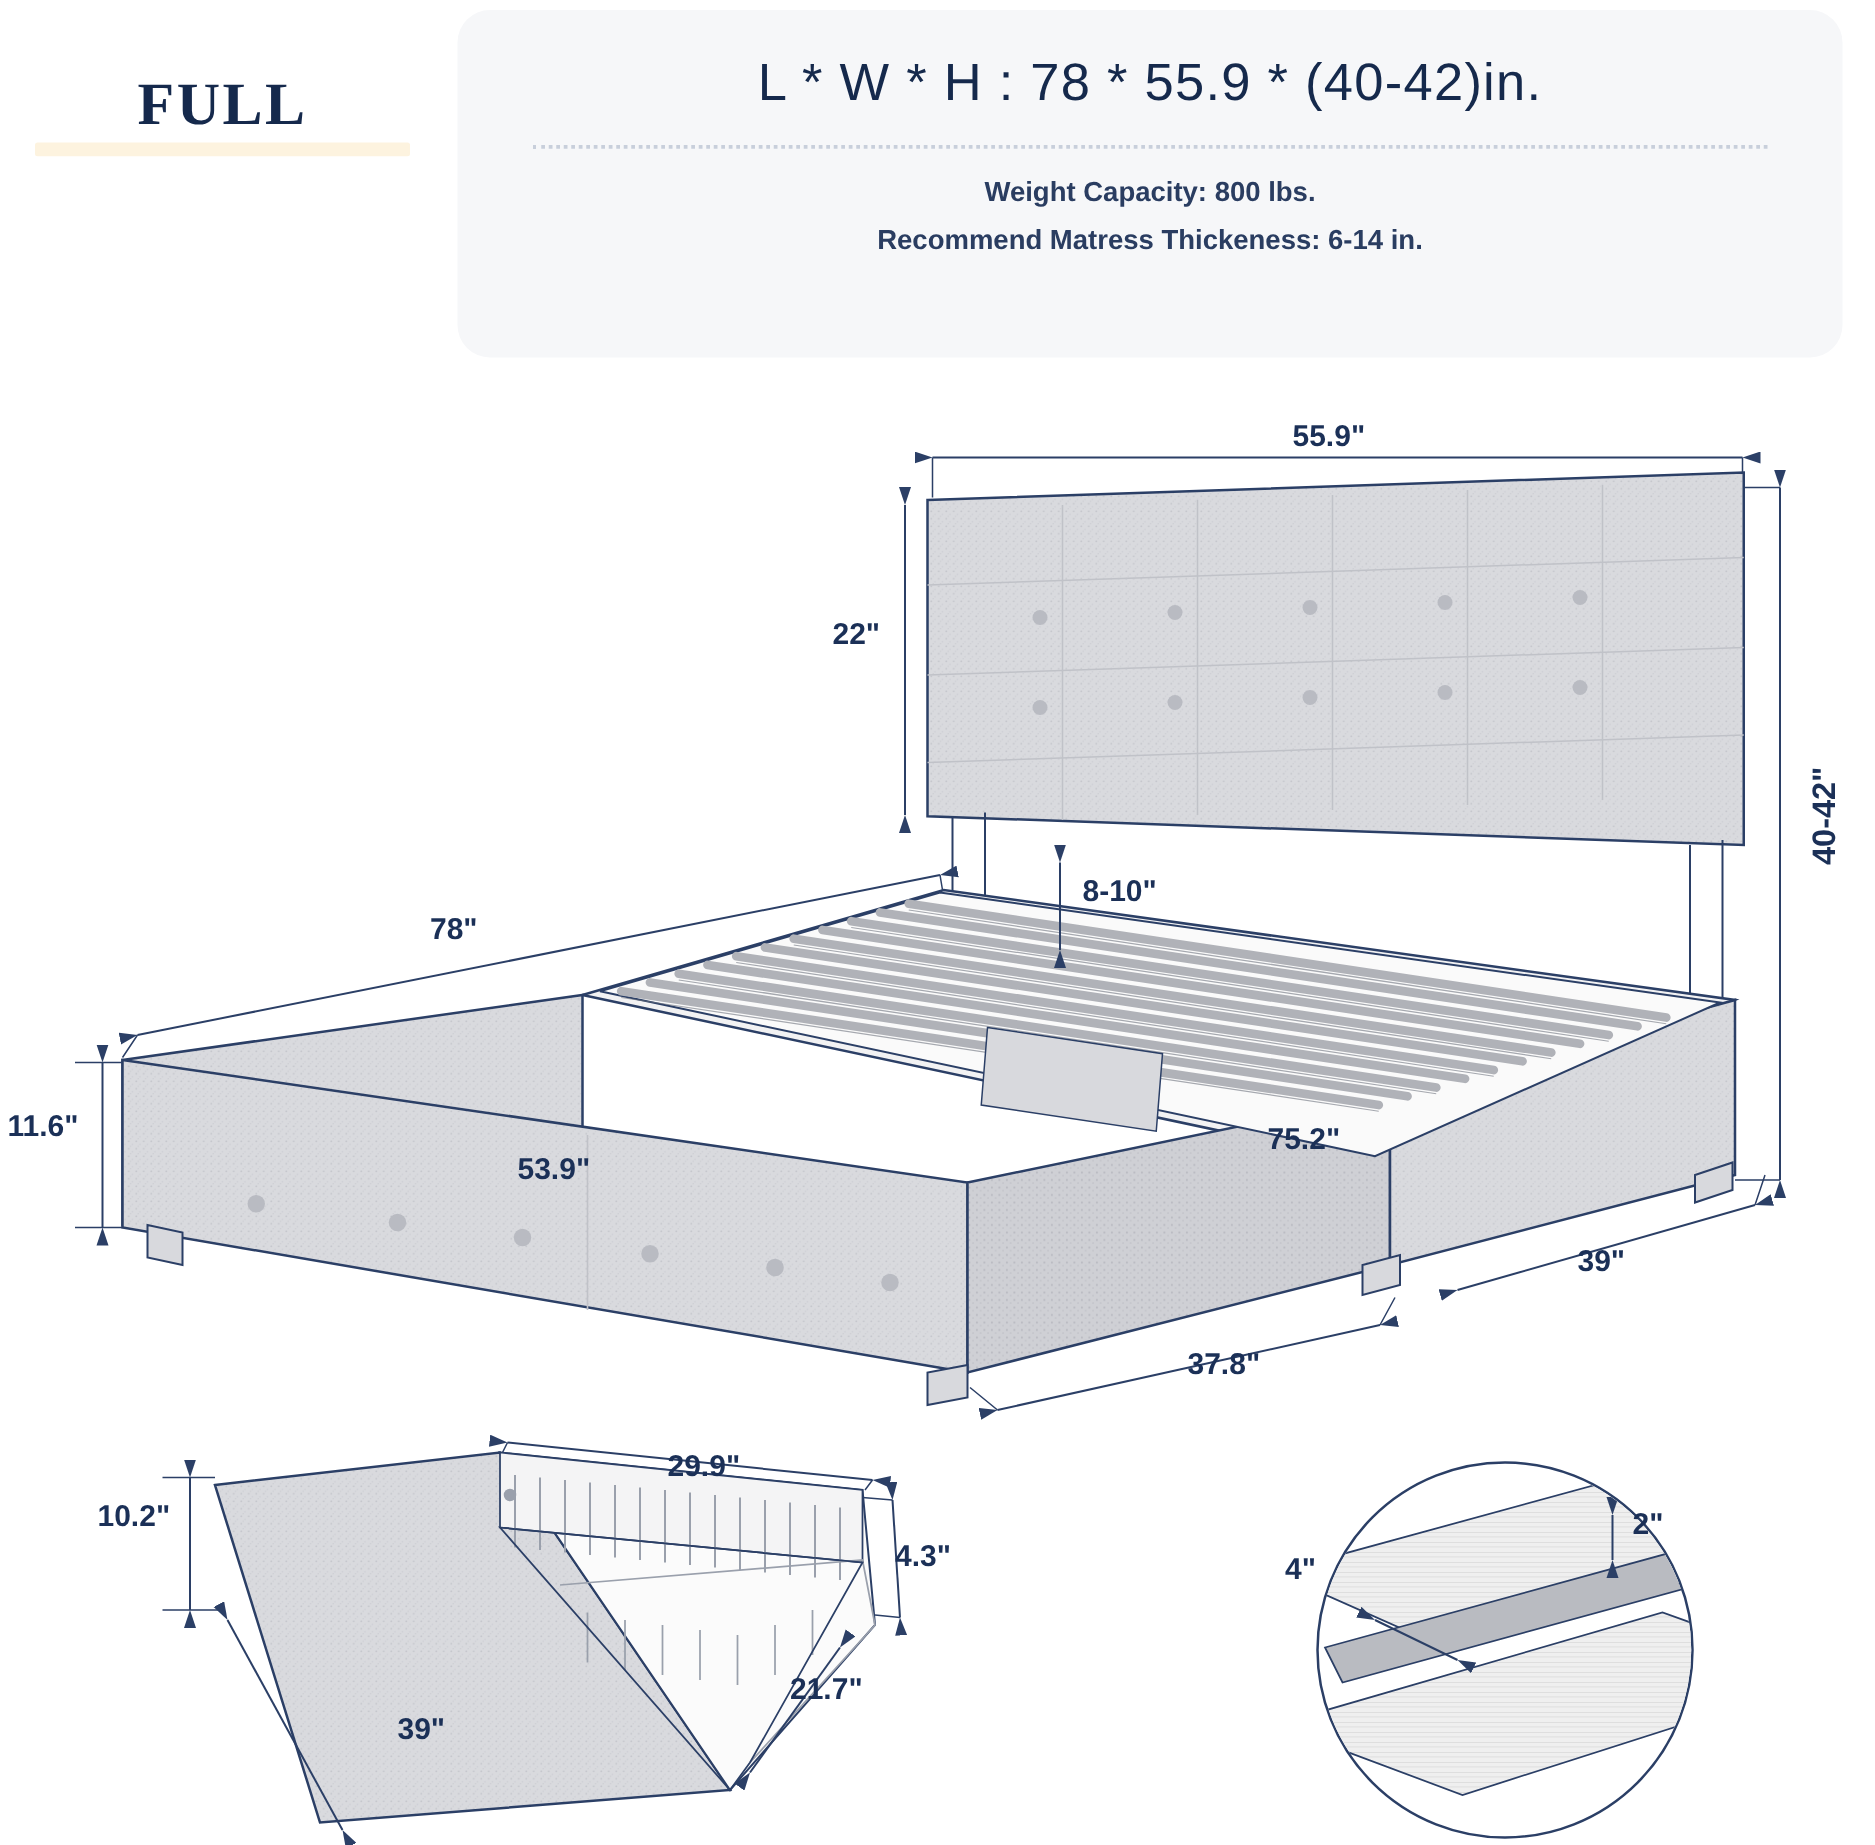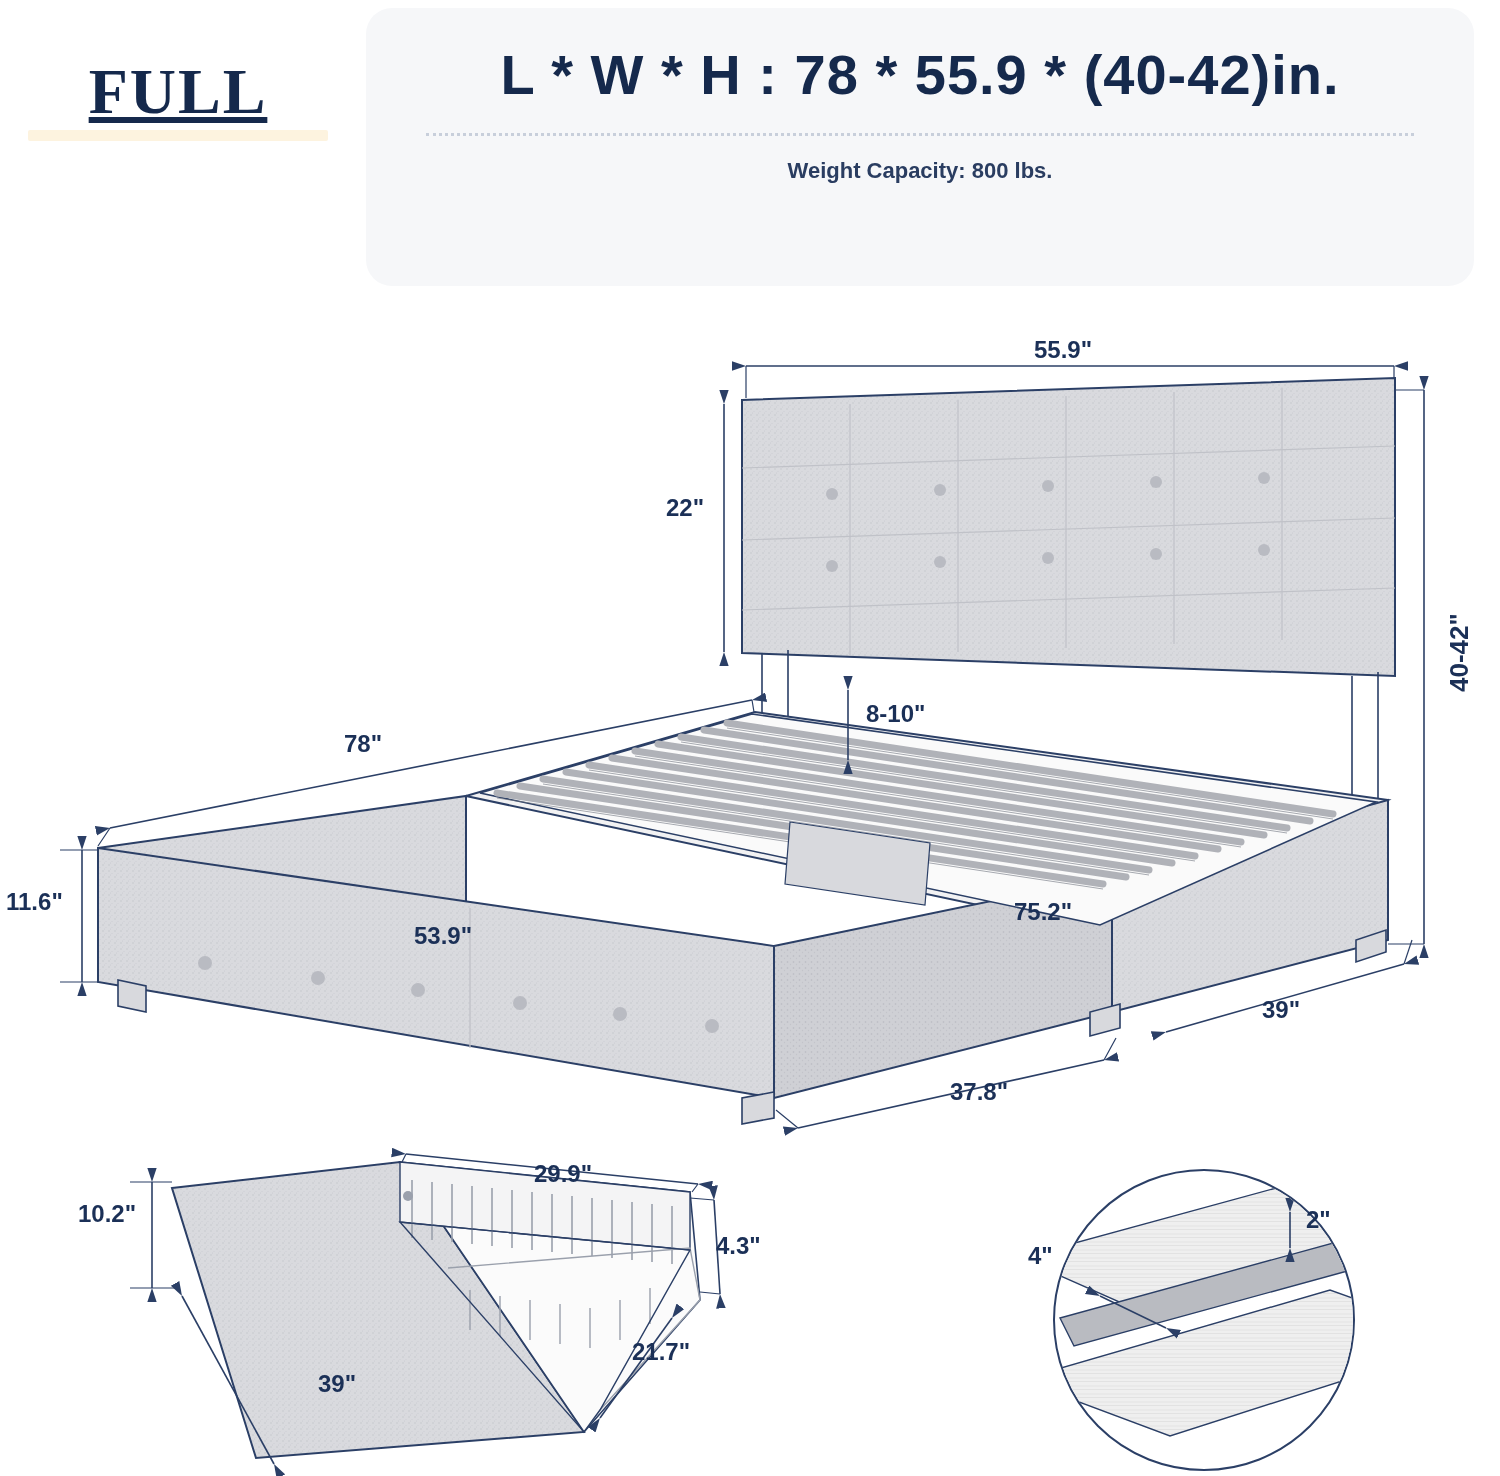--- a/index.html
+++ b/index.html
@@ -18,47 +18,46 @@
   .size-badge {
     position: absolute;
     left: 28px;
     top: 60px;
     width: 300px;
     text-align: center;
   }
   .size-badge .word {
     font-family: "Liberation Serif", serif;
     font-weight: bold;
-    font-size: 64px;
+    font-size: 48px;
     letter-spacing: 2px;
     color: #15294c;
     line-height: 1;
-    text-decoration: underline;
   }
   .size-badge .underline {
     margin-top: 6px;
     height: 11px;
     background: #fdf3df;
     border-radius: 2px;
   }
 
   .spec-card {
     position: absolute;
     left: 366px;
     top: 8px;
     width: 1108px;
     height: 278px;
     background: #f6f7f9;
     border-radius: 26px;
     padding: 34px 40px 0 40px;
     text-align: center;
   }
   .spec-title {
-    font-size: 56px;
-    font-weight: bold;
+    font-size: 42px;
+    font-weight: normal;
     color: #15294c;
     letter-spacing: 1px;
     white-space: nowrap;
   }
   .spec-divider {
     margin: 26px 20px 22px 20px;
     border-top: 3px dotted #c8cfdb;
   }
   .spec-line {
     font-size: 22px;
@@ -93,20 +92,21 @@
 
 <div class="size-badge">
   <div class="word">FULL</div>
   <div class="underline"></div>
 </div>
 
 <div class="spec-card">
   <div class="spec-title">L * W * H : 78 * 55.9 * (40-42)in.</div>
   <div class="spec-divider"></div>
   <div class="spec-line">Weight  Capacity: 800 lbs.</div>
+  <div class="spec-line">Recommend Matress Thickeness: 6-14 in.</div>
 </div>
 
 <svg class="sheet" viewBox="0 0 1500 1476">
   <defs>
     <pattern id="fabric" width="6" height="6" patternUnits="userSpaceOnUse">
       <rect width="6" height="6" fill="#d9dade"></rect>
       <circle cx="1" cy="1" r="0.7" fill="#c2c4ca"></circle>
       <circle cx="4" cy="3.5" r="0.6" fill="#cdced4"></circle>
       <circle cx="2.5" cy="5" r="0.5" fill="#c8c9cf"></circle>
     </pattern>

